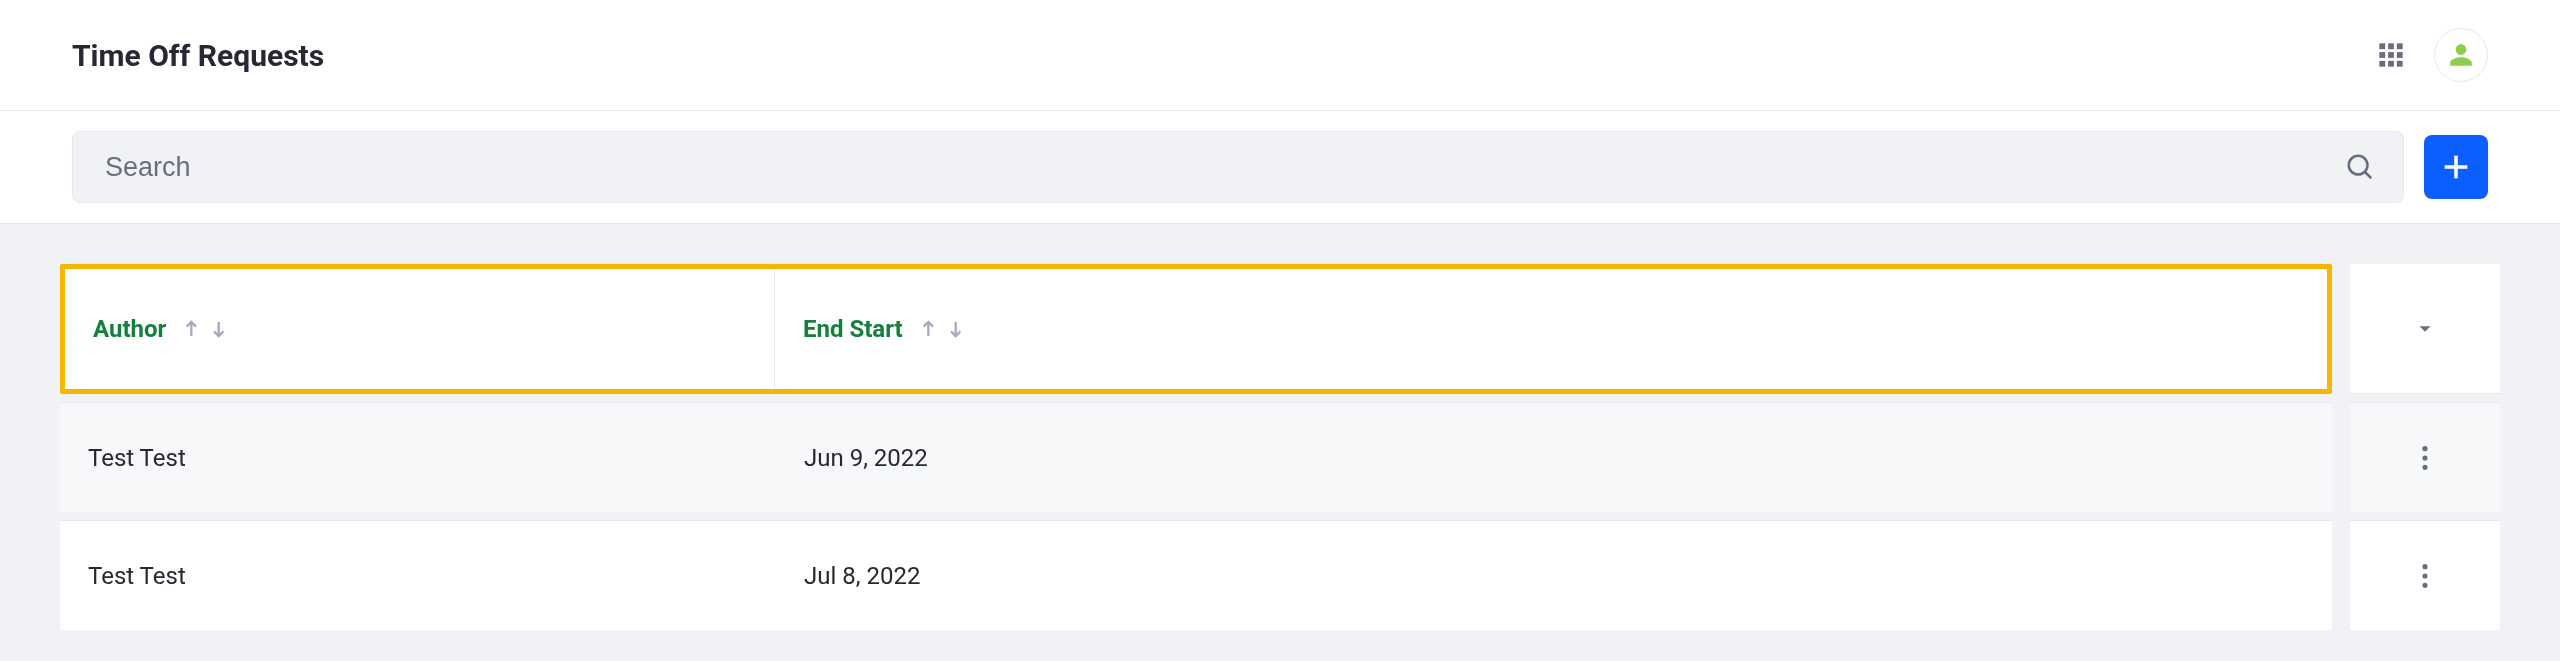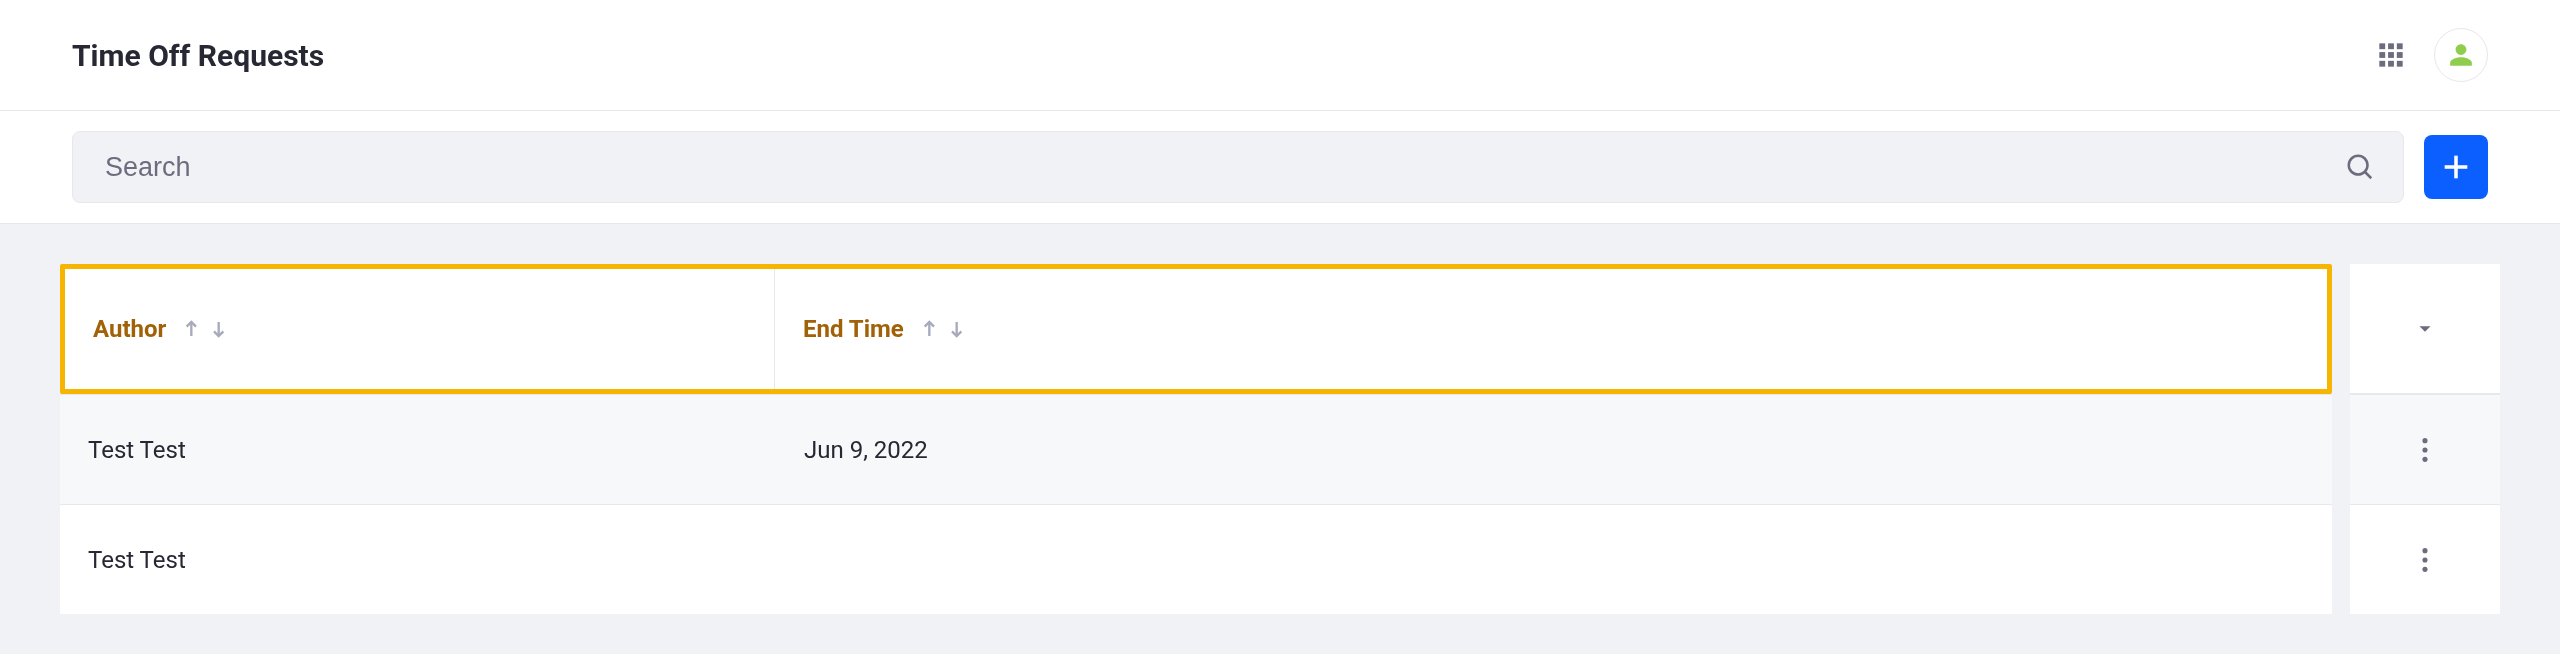--- a/index.html
+++ b/index.html
@@ -115,21 +115,21 @@
       display: flex;
       height: 120px;
     }
     .header-cell {
       display: flex;
       align-items: center;
       gap: 16px;
       padding: 0 28px;
       font-size: 24px;
       font-weight: 700;
-      color: #a16207;
+      color: #15803d;
       border-right: 1px solid #e7e7ed;
     }
     .header-cell:last-child { border-right: none; }
     .col-author { width: 710px; }
     .col-start { width: 850px; }
     .col-end { flex: 1; }
     .sort-icon { color: #a7a9bc; display: flex; gap: 0; }
     .sort-icon svg { width: 28px; height: 28px; }
     .side-col {
       width: 150px;
@@ -142,20 +142,21 @@
       display: flex;
       align-items: center;
       justify-content: center;
       border-bottom: 1px solid #e7e7ed;
       cursor: pointer;
       color: #6b6c7e;
     }
     .full-row {
       display: flex;
       gap: 18px;
+      margin-top: 8px;
     }
     .body-row {
       flex: 1;
       display: flex;
       height: 110px;
       align-items: center;
       background: #fff;
       border-top: 1px solid #e7e7ed;
     }
     .body-row.alt { background: #f7f8f9; }
@@ -241,21 +242,21 @@
                 <line x1="8" y1="18" x2="8" y2="6"></line>
                 <polyline points="4 10 8 6 12 10"></polyline>
               </svg>
             <svg viewBox="0 0 24 24" fill="none" stroke="currentColor" stroke-width="2" style="margin-left:-10px">
                 <line x1="16" y1="6" x2="16" y2="18"></line>
                 <polyline points="12 14 16 18 20 14"></polyline>
               </svg>
           </span>
         </div>
         <div class="header-cell col-end">
-          <span>End Time</span>
+          <span>End Start</span>
           <span class="sort-icon">
             <svg viewBox="0 0 24 24" fill="none" stroke="currentColor" stroke-width="2">
                 <line x1="8" y1="18" x2="8" y2="6"></line>
                 <polyline points="4 10 8 6 12 10"></polyline>
               </svg>
             <svg viewBox="0 0 24 24" fill="none" stroke="currentColor" stroke-width="2" style="margin-left:-10px">
                 <line x1="16" y1="6" x2="16" y2="18"></line>
                 <polyline points="12 14 16 18 20 14"></polyline>
               </svg>
           </span>
@@ -281,20 +282,21 @@
         <svg width="8" height="28" viewBox="0 0 6 24" fill="currentColor">
           <circle cx="3" cy="4" r="2.2"></circle>
             <circle cx="3" cy="12" r="2.2"></circle>
             <circle cx="3" cy="20" r="2.2"></circle>
         </svg>
       </div>
     </div>
     <div class="full-row">
       <div class="body-row">
         <div class="body-cell col-author">Test Test</div>
+        <div class="body-cell col-end">Jul 8, 2022</div>
       </div>
       <div class="side-cell">
         <svg width="8" height="28" viewBox="0 0 6 24" fill="currentColor">
           <circle cx="3" cy="4" r="2.2"></circle>
             <circle cx="3" cy="12" r="2.2"></circle>
             <circle cx="3" cy="20" r="2.2"></circle>
         </svg>
       </div>
     </div>
   </div>

